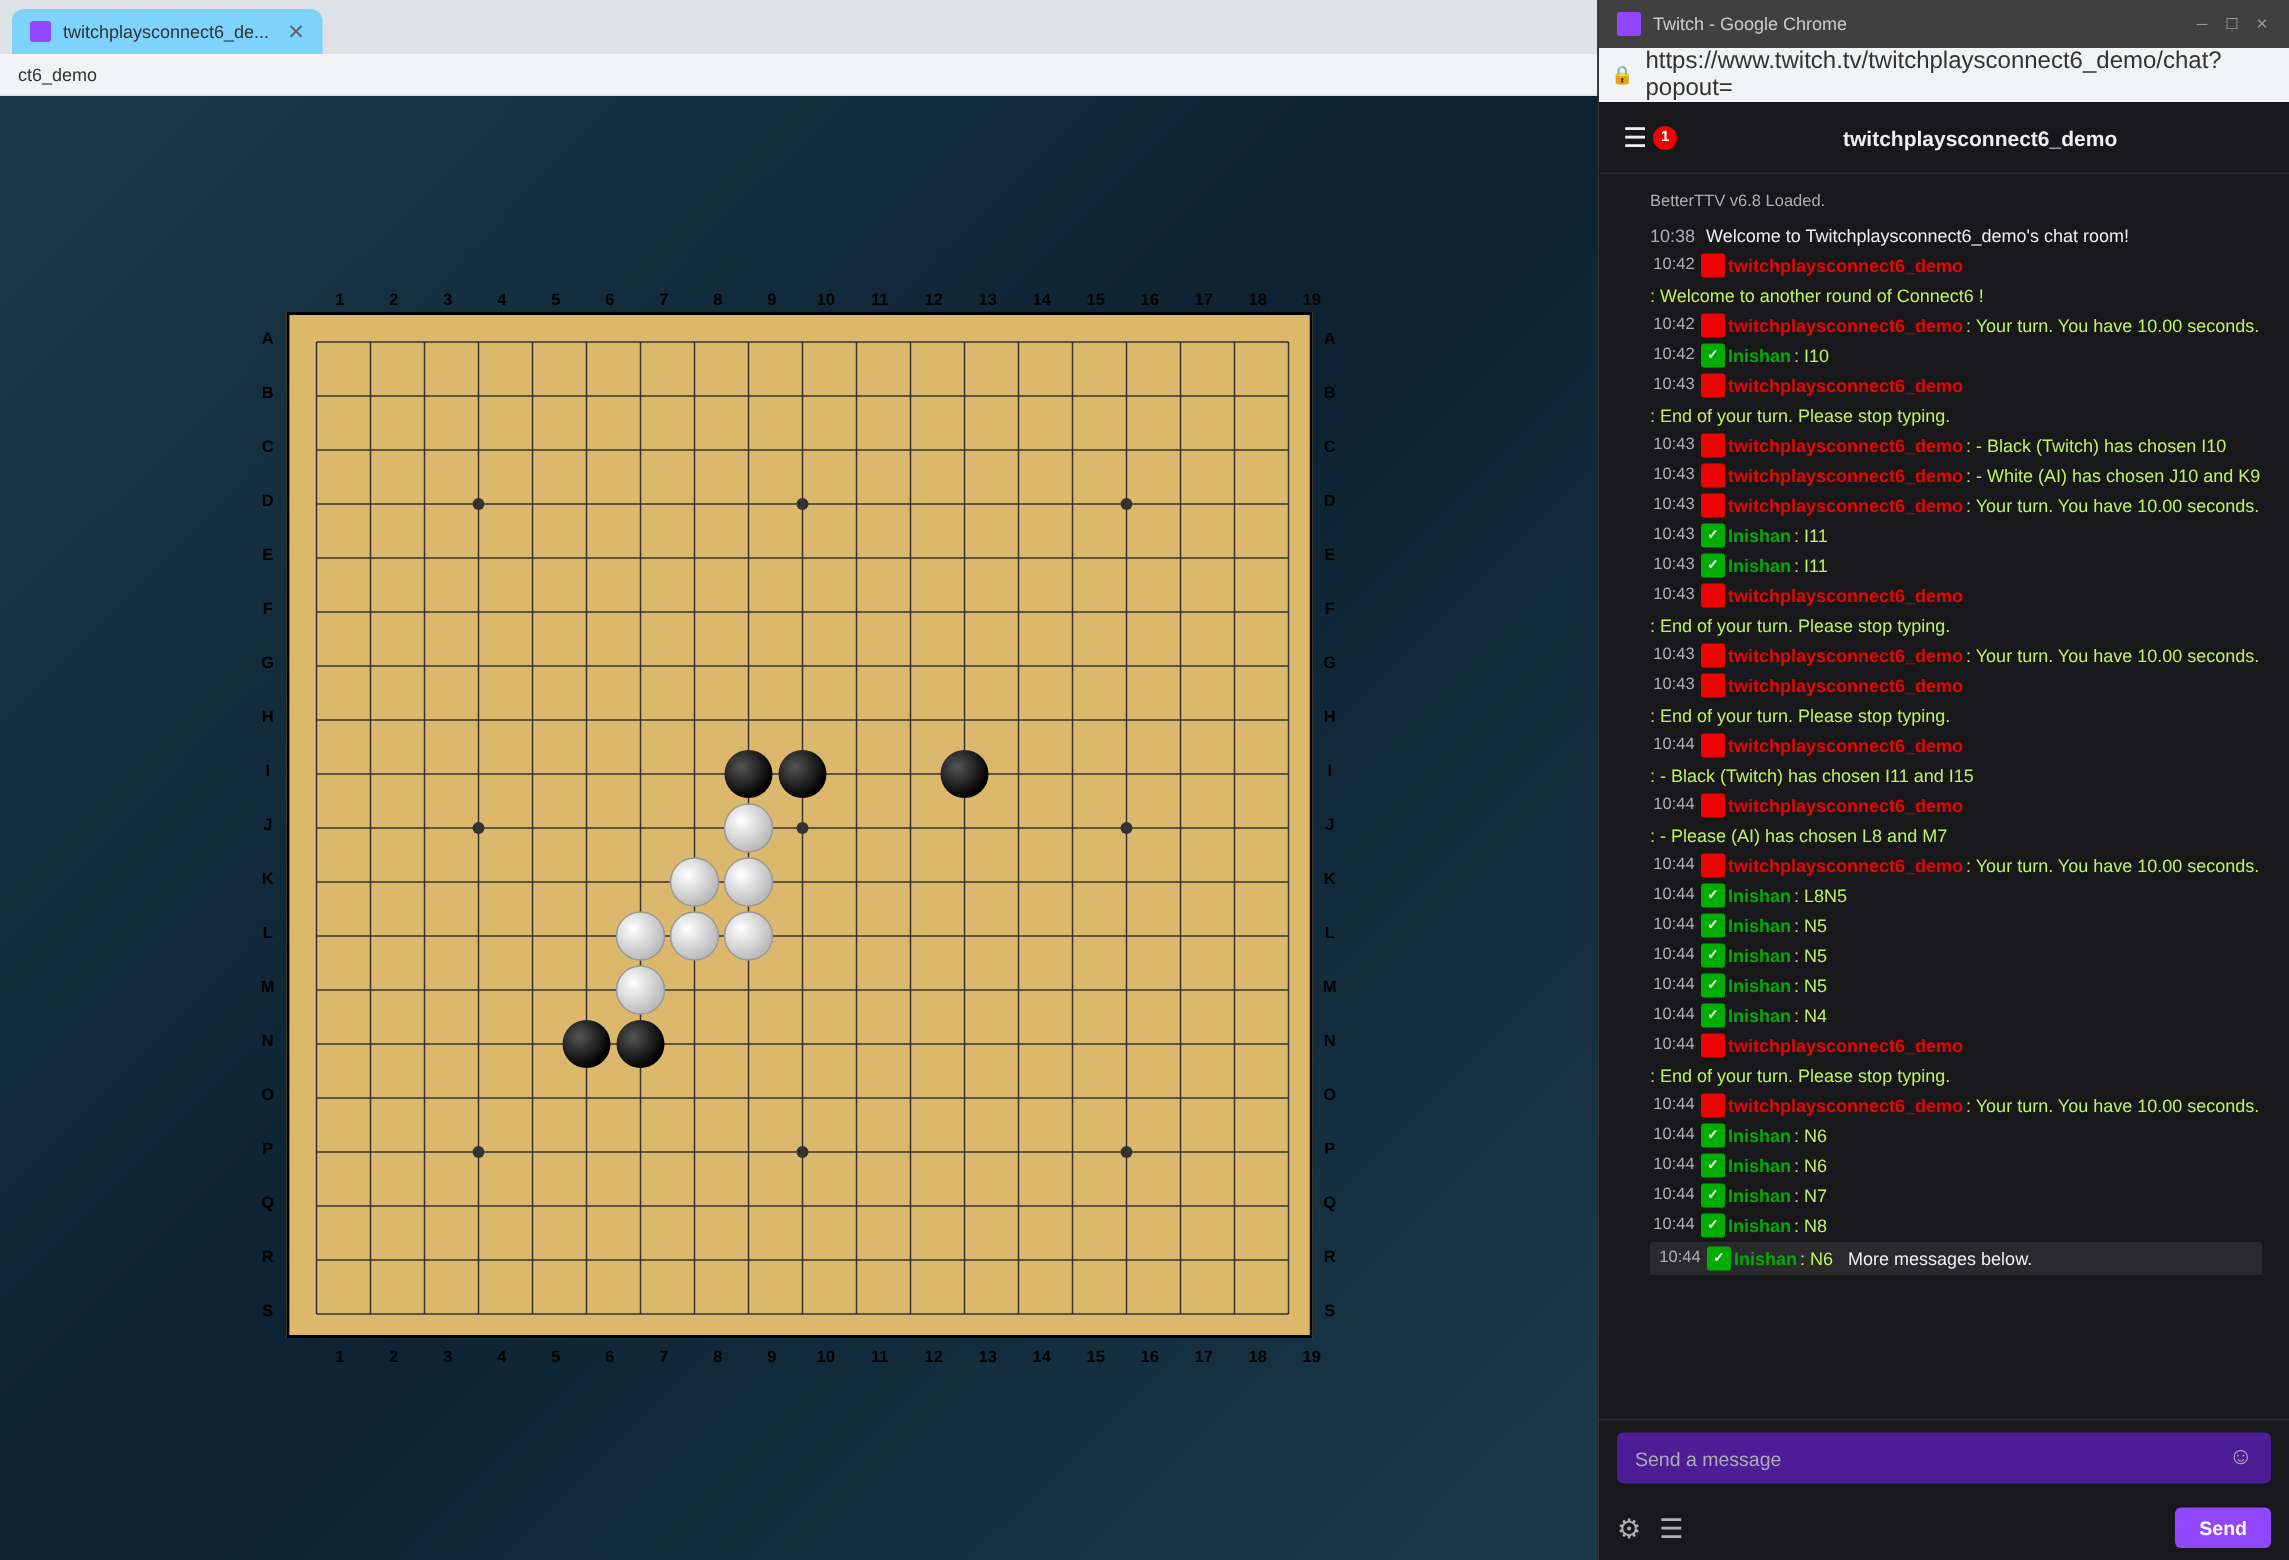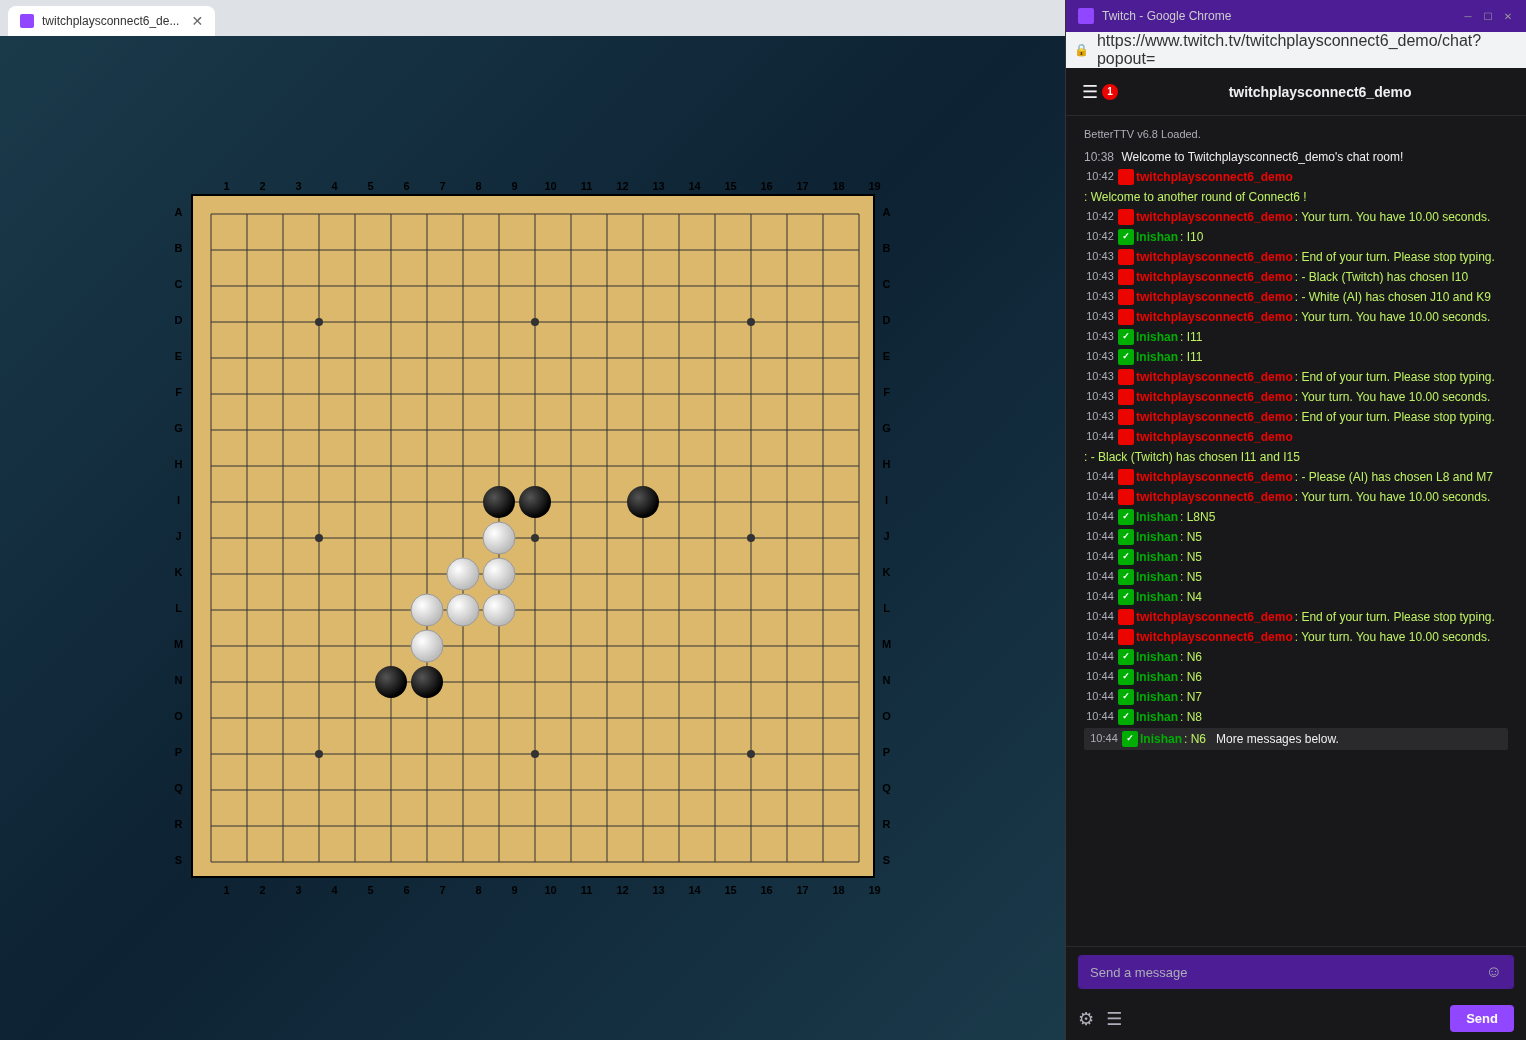--- a/index.html
+++ b/index.html
@@ -19,21 +19,21 @@
       background: #dee1e6;
       display: flex;
       align-items: flex-end;
       padding: 0 8px;
     }
 
     .browser-tab {
       display: flex;
       align-items: center;
       height: 30px;
-      background: #ffffff;
+      background: #7dd3fc;
       border-radius: 8px 8px 0 0;
       padding: 0 12px;
       font-size: 12px;
       color: #333;
       min-width: 200px;
       gap: 8px;
     }
 
     .browser-tab .tab-favicon {
       width: 14px;
@@ -124,21 +124,21 @@
       width: 461px;
       height: 1040px;
       display: flex;
       flex-direction: column;
       background: #18181b;
       border-left: 1px solid #333;
     }
 
     .twitch-titlebar {
       height: 32px;
-      background: #4c1d95;
+      background: #404040;
       display: flex;
       align-items: center;
       padding: 0 12px;
       gap: 8px;
     }
 
     .twitch-icon {
       width: 16px;
       height: 16px;
       background: #9147ff;
@@ -223,20 +223,21 @@
       flex: 1;
       text-align: center;
     }
 
     .chat-messages {
       flex: 1;
       overflow-y: auto;
       padding: 8px 18px;
       background: #18181b;
       font-size: 12px;
+      margin-left: 16px;
     }
 
     .system-message {
       color: #efeff1;
       margin-bottom: 4px;
       font-size: 12px;
     }
 
     .system-message .timestamp {
       color: #adadb8;
@@ -375,20 +376,23 @@
 <div class="left-panel">
 
   <div class="browser-tab-bar">
     <div class="browser-tab">
       <div class="tab-favicon"></div>
       <span class="tab-title">twitchplaysconnect6_de...</span>
       <span class="tab-close">✕</span>
     </div>
   </div>
 
+  <div class="page-title-bar">
+    <span>ct6_demo</span>
+  </div>
 
   <div class="board-container">
     <div class="board-wrapper">
       
       <div class="col-labels-top" style="left:18px; top:-18px;">
         <div class="col-label">1</div>
         <div class="col-label">2</div>
         <div class="col-label">3</div>
         <div class="col-label">4</div>
         <div class="col-label">5</div>

